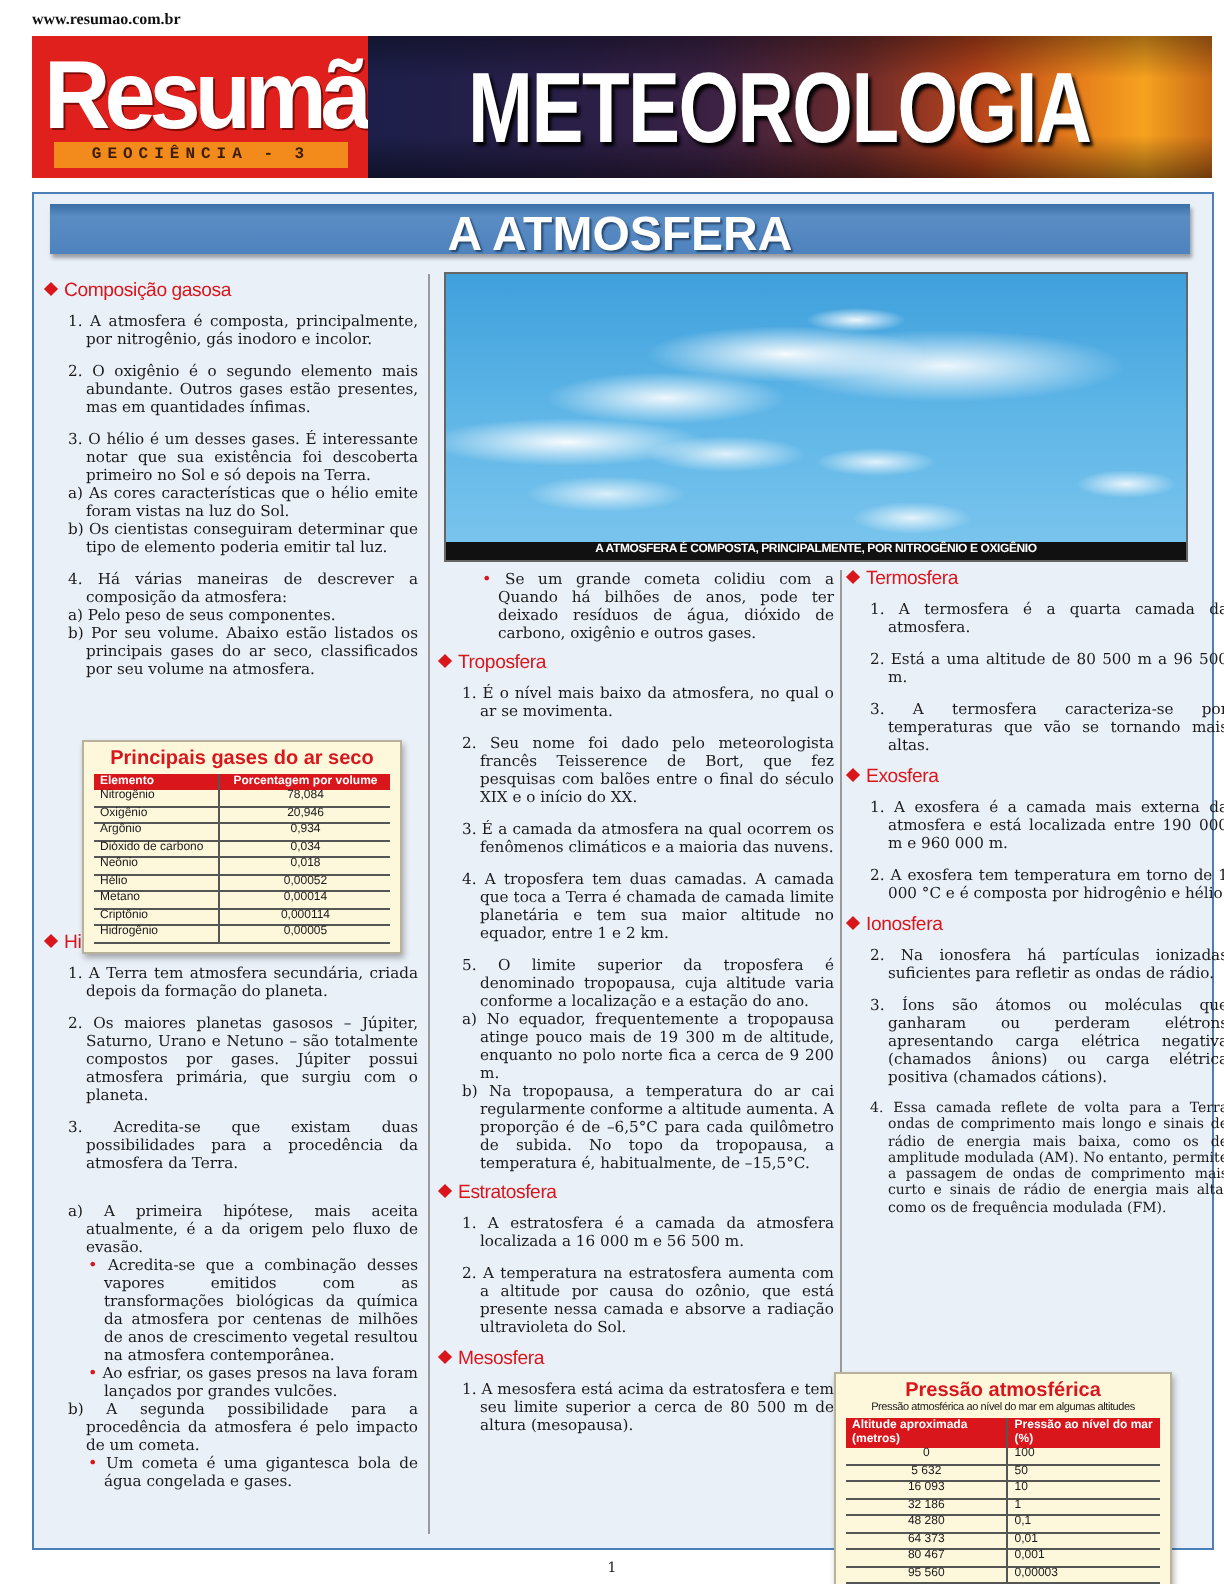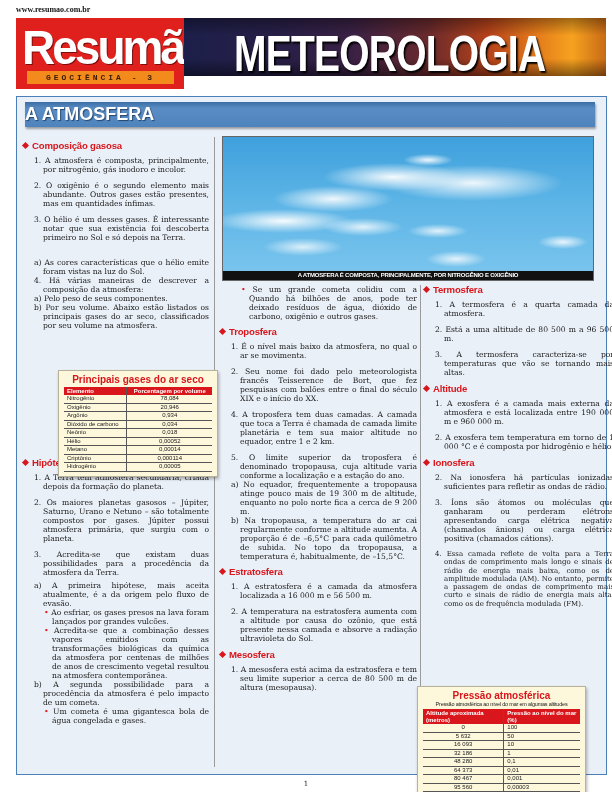--- a/index.html
+++ b/index.html
@@ -5,37 +5,37 @@
   * { box-sizing: border-box; margin: 0; padding: 0; }
   html, body { width: 612px; height: 792px; background: #ffffff; overflow: hidden; }
   body { position: relative; font-family: "DejaVu Serif", "Liberation Serif", serif; color: #1a1a1a; }
 
   .site-url { position: absolute; left: 16px; top: 5px; font-family: "Liberation Serif", serif; font-size: 8px; font-weight: bold; color: #111; }
 
   .masthead { position: absolute; left: 16px; top: 18px; width: 590px; height: 71px; display: flex; }
   .brand { width: 168px; height: 71px; background: #e0201c; position: relative; }
   .brand-name { position: absolute; left: 6px; top: 1px; font-family: "Liberation Sans", sans-serif; font-weight: bold; font-size: 46px; letter-spacing: -3px; color: #fff; transform: scaleY(1.05); transform-origin: top left; text-shadow: 1px 1px 0 #7a0c0a; }
   .brand-sub { position: absolute; left: 11px; bottom: 5px; width: 147px; height: 13px; background: #f28a1c; color: #3b1c05; font-family: "Liberation Mono", monospace; font-weight: bold; font-size: 8px; letter-spacing: 3px; text-align: center; line-height: 13px; }
-  .title-banner { flex: 1; height: 58px; position: relative; overflow: hidden;
+  .title-banner { flex: 1; height: 71px; position: relative; overflow: hidden;
     background: linear-gradient(90deg, #1c1f4a 0%, #2a1f47 25%, #3a2144 40%, #6a2a2c 58%, #b5421a 72%, #e57d1b 84%, #f6a21f 92%, #c86a16 100%); }
   .title-banner::after { content: ""; position: absolute; inset: 0;
     background: linear-gradient(180deg, rgba(0,0,0,0.35) 0%, rgba(0,0,0,0) 30%, rgba(0,0,0,0) 70%, rgba(0,0,0,0.45) 100%); }
   .title-text { position: absolute; left: 50px; top: 7px; z-index: 1; font-family: "Liberation Sans", sans-serif; font-weight: bold; font-size: 50px; color: #fff; letter-spacing: -1px; transform: scaleX(0.78); transform-origin: left top; text-shadow: 2px 2px 2px #000; }
 
   .content-frame { position: absolute; left: 16px; top: 96px; width: 591px; height: 679px; background: #eaf0f8; border: 1px solid #4a7fb8; }
   .section-bar { position: absolute; left: 8px; top: 5px; width: 570px; height: 25px; background: linear-gradient(180deg, #3c6ea6 0%, #5a8cc4 25%, #4f83bd 100%); box-shadow: 1px 2px 2px rgba(0,0,0,0.35); }
-  .section-title { position: absolute; left: 0; right: 0; top: 2px; font-family: "Liberation Sans", sans-serif; font-weight: bold; font-size: 18px; color: #fff; letter-spacing: 0px; text-shadow: 1px 1px 1px #25466d; }
+  .section-title { position: absolute; left: 0; right: 0; top: 2px; text-align: center; font-family: "Liberation Sans", sans-serif; font-weight: bold; font-size: 24px; color: #fff; letter-spacing: 0px; text-shadow: 1px 1px 1px #25466d; }
 
   .col { position: absolute; font-size: 7.6px; line-height: 9px; }
   .col-left { left: 4px; top: 44px; width: 188px; }
   .col-mid { left: 201px; top: 188px; width: 199px; }
   .col-right { left: 405px; top: 188px; width: 192px; }
   .divider { position: absolute; width: 1px; background: #9a9a9a; }
 
-  .hd { font-family: "Liberation Sans", sans-serif; font-weight: bold; font-size: 9.6px; color: #d8161c; margin: 0 0 6px 0; letter-spacing: -0.2px; }
+  .hd { font-family: "Liberation Sans", sans-serif; font-weight: normal; font-size: 9.6px; color: #d8161c; margin: 0 0 6px 0; letter-spacing: -0.2px; }
   .hd .dia { display: inline-block; width: 5px; height: 5px; background: #d8161c; transform: rotate(45deg); margin: 0 4px 1px 2px; vertical-align: middle; }
   .item { padding-left: 22px; text-indent: -9px; margin-bottom: 7px; text-align: justify; }
   .sub { padding-left: 22px; text-indent: -9px; text-align: justify; }
   .bul { padding-left: 31px; text-indent: -8px; text-align: justify; }
   .bul .dot { color: #d8161c; font-size: 8px; }
 
   .photo { position: absolute; left: 205px; top: 39px; width: 372px; height: 145px; border: 1px solid #666;
     background:
       radial-gradient(ellipse 70px 14px at 170px 40px, rgba(255,255,255,0.95), rgba(255,255,255,0) 100%),
       radial-gradient(ellipse 90px 18px at 250px 46px, rgba(255,255,255,0.9), rgba(255,255,255,0) 100%),
@@ -51,21 +51,21 @@
   .photo-caption { position: absolute; left: 0; right: 0; bottom: 0; height: 9px; background: #111; color: #fff; font-family: "Liberation Sans", sans-serif; font-weight: bold; font-size: 6px; line-height: 9px; text-align: center; letter-spacing: -0.2px; }
 
   .tbl-box { background: #fdf8dc; border: 1px solid #b9b29a; box-shadow: 1px 2px 3px rgba(0,0,0,0.3); padding: 3px 5px 4px 5px; }
   .tbl-title { font-family: "Liberation Sans", sans-serif; font-weight: bold; color: #d8161c; text-align: center; }
   .tbl-sub { font-family: "Liberation Sans", sans-serif; font-size: 5.5px; text-align: center; margin-bottom: 2px; letter-spacing: -0.2px; }
   table { width: 100%; border-collapse: collapse; font-family: "Liberation Sans", sans-serif; font-size: 6px; }
   th { background: #d8161c; color: #fff; font-weight: bold; text-align: left; padding: 1px 3px; font-size: 6px; }
   td { padding: 0 3px; border-bottom: 1px solid #555; line-height: 7.5px; }
   td + td, th + th { border-left: 1px solid #555; }
 
-  .gases-box { position: absolute; left: 41px; top: 273px; width: 160px; }
+  .gases-box { position: absolute; left: 24px; top: 273px; width: 160px; }
   .gases-box .tbl-title { font-size: 10px; margin-bottom: 2px; }
   .gases-box td:nth-child(2) { text-align: center; }
   .gases-box th:nth-child(2) { text-align: center; }
 
   .press-box { position: absolute; left: 417px; top: 650px; width: 169px; margin-top: 36px; }
   .press-box .tbl-title { font-size: 10px; }
   .press-box th { line-height: 6.5px; vertical-align: top; }
   .press-box td:first-child { text-align: center; }
 
   .page-number { position: absolute; left: 0; right: 0; top: 780px; text-align: center; font-size: 7px; }
@@ -95,35 +95,36 @@
   </div>
 
   <div class="divider" style="left:197px; top:40px; height:630px;"></div>
   <div class="divider" style="left:403px; top:188px; height:482px;"></div>
 
   <div class="col col-left">
     <div class="hd"><span class="dia"></span><span>Composição gasosa</span></div>
 
     <div class="item"><span>1.</span> <span>A atmosfera é composta, principalmente, por nitrogênio, gás inodoro e incolor.</span></div>
     <div class="item"><span>2.</span> <span>O oxigênio é o segundo elemento mais abundante. Outros gases estão presentes, mas em quantidades ínfimas.</span></div>
-    <div class="item" style="margin-bottom:16px"><span>3.</span> <span>O hélio é um desses gases. É interessante notar que sua existência foi descoberta primeiro no Sol e só depois na Terra.</span></div>
+    <div class="item" style="margin-bottom:0"><span>3.</span> <span>O hélio é um desses gases. É interessante notar que sua existência foi descoberta primeiro no Sol e só depois na Terra.</span></div>
     <div class="sub"><span>a)</span> <span>As cores características que o hélio emite foram vistas na luz do Sol.</span></div>
+    <div class="sub" style="margin-bottom:7px"><span>b)</span> <span>Os cientistas conseguiram determinar que tipo de elemento poderia emitir tal luz.</span></div>
     <div class="item" style="margin-bottom:0"><span>4.</span> <span>Há várias maneiras de descrever a composição da atmosfera:</span></div>
     <div class="sub"><span>a)</span> <span>Pelo peso de seus componentes.</span></div>
     <div class="sub"><span>b)</span> <span>Por seu volume. Abaixo estão listados os principais gases do ar seco, classificados por seu volume na atmosfera.</span></div>
 
     <div style="height:128px"></div>
 
     <div class="hd"><span class="dia"></span><span>Hipóteses para a origem</span></div>
     <div class="item"><span>1.</span> <span>A Terra tem atmosfera secundária, criada depois da formação do planeta.</span></div>
     <div class="item"><span>2.</span> <span>Os maiores planetas gasosos – Júpiter, Saturno, Urano e Netuno – são totalmente compostos por gases. Júpiter possui atmosfera primária, que surgiu com o planeta.</span></div>
-    <div class="item" style="margin-bottom:4px"><span>3.</span> <span>Acredita-se que existam duas possibilidades para a procedência da atmosfera da Terra.</span></div>
+    <div class="item" style="margin-bottom:15px"><span>3.</span> <span>Acredita-se que existam duas possibilidades para a procedência da atmosfera da Terra.</span></div>
     <div class="sub"><span>a)</span> <span>A primeira hipótese, mais aceita atualmente, é a da origem pelo fluxo de evasão.</span></div>
+    <div class="bul"><span class="dot">•</span> <span>Acredita-se que a combinação desses vapores emitidos com as transformações biológicas da química da atmosfera por centenas de milhões de anos de crescimento vegetal resultou na atmosfera contemporânea.</span></div>
     <div class="bul"><span class="dot">•</span> <span>Ao esfriar, os gases presos na lava foram lançados por grandes vulcões.</span></div>
-    <div class="bul"><span class="dot">•</span> <span>Acredita-se que a combinação desses vapores emitidos com as transformações biológicas da química da atmosfera por centenas de milhões de anos de crescimento vegetal resultou na atmosfera contemporânea.</span></div>
     <div class="sub"><span>b)</span> <span>A segunda possibilidade para a procedência da atmosfera é pelo impacto de um cometa.</span></div>
     <div class="bul"><span class="dot">•</span> <span>Um cometa é uma gigantesca bola de água congelada e gases.</span></div>
   </div>
 
   <div class="tbl-box gases-box">
     <div class="tbl-title">Principais gases do ar seco</div>
     <table>
       <thead>
           <tr>
         <th>Elemento</th>
@@ -170,40 +171,41 @@
       </tbody>
     </table>
   </div>
 
   <div class="col col-mid">
     <div class="bul" style="margin-bottom:6px"><span class="dot">•</span> <span>Se um grande cometa colidiu com a Quando há bilhões de anos, pode ter deixado resíduos de água, dióxido de carbono, oxigênio e outros gases.</span></div>
 
     <div class="hd"><span class="dia"></span><span>Troposfera</span></div>
     <div class="item"><span>1.</span> <span>É o nível mais baixo da atmosfera, no qual o ar se movimenta.</span></div>
     <div class="item"><span>2.</span> <span>Seu nome foi dado pelo meteorologista francês Teisserence de Bort, que fez pesquisas com balões entre o final do século XIX e o início do XX.</span></div>
+    <div class="item"><span>3.</span> <span>É a camada da atmosfera na qual ocorrem os fenômenos climáticos e a maioria das nuvens.</span></div>
     <div class="item"><span>4.</span> <span>A troposfera tem duas camadas. A camada que toca a Terra é chamada de camada limite planetária e tem sua maior altitude no equador, entre 1 e 2 km.</span></div>
     <div class="item" style="margin-bottom:0"><span>5.</span> <span>O limite superior da troposfera é denominado tropopausa, cuja altitude varia conforme a localização e a estação do ano.</span></div>
     <div class="sub"><span>a)</span> <span>No equador, frequentemente a tropopausa atinge pouco mais de 19 300 m de altitude, enquanto no polo norte fica a cerca de 9 200 m.</span></div>
     <div class="sub" style="margin-bottom:6px"><span>b)</span> <span>Na tropopausa, a temperatura do ar cai regularmente conforme a altitude aumenta. A proporção é de –6,5°C para cada quilômetro de subida. No topo da tropopausa, a temperatura é, habitualmente, de –15,5°C.</span></div>
 
     <div class="hd"><span class="dia"></span><span>Estratosfera</span></div>
     <div class="item"><span>1.</span> <span>A estratosfera é a camada da atmosfera localizada a 16 000 m e 56 500 m.</span></div>
     <div class="item"><span>2.</span> <span>A temperatura na estratosfera aumenta com a altitude por causa do ozônio, que está presente nessa camada e absorve a radiação ultravioleta do Sol.</span></div>
 
     <div class="hd"><span class="dia"></span><span>Mesosfera</span></div>
     <div class="item"><span>1.</span> <span>A mesosfera está acima da estratosfera e tem seu limite superior a cerca de 80 500 m de altura (mesopausa).</span></div>
   </div>
 
   <div class="col col-right">
     <div class="hd"><span class="dia"></span><span>Termosfera</span></div>
     <div class="item"><span>1.</span> <span>A termosfera é a quarta camada da atmosfera.</span></div>
     <div class="item"><span>2.</span> <span>Está a uma altitude de 80 500 m a 96 500 m.</span></div>
     <div class="item"><span>3.</span> <span>A termosfera caracteriza-se por temperaturas que vão se tornando mais altas.</span></div>
 
-    <div class="hd"><span class="dia"></span><span>Altitude</span></div>
+    <div class="hd"><span class="dia"></span><span>Exosfera</span></div>
     <div class="item"><span>1.</span> <span>A exosfera é a camada mais externa da atmosfera e está localizada entre 190 000 m e 960 000 m.</span></div>
     <div class="item"><span>2.</span> <span>A exosfera tem temperatura em torno de 1 000 °C e é composta por hidrogênio e hélio.</span></div>
 
     <div class="hd"><span class="dia"></span><span>Ionosfera</span></div>
     <div class="item"><span>2.</span> <span>Na ionosfera há partículas ionizadas suficientes para refletir as ondas de rádio.</span></div>
     <div class="item"><span>3.</span> <span>Íons são átomos ou moléculas que ganharam ou perderam elétrons apresentando carga elétrica negativa (chamados ânions) ou carga elétrica positiva (chamados cátions).</span></div>
     <div class="item" style="font-size:7px; line-height:8.3px"><span>4.</span> <span>Essa camada reflete de volta para a Terra ondas de comprimento mais longo e sinais de rádio de energia mais baixa, como os de amplitude modulada (AM). No entanto, permite a passagem de ondas de comprimento mais curto e sinais de rádio de energia mais alta, como os de frequência modulada (FM).</span></div>
   </div>
 
   <div class="page-spacer"></div>

